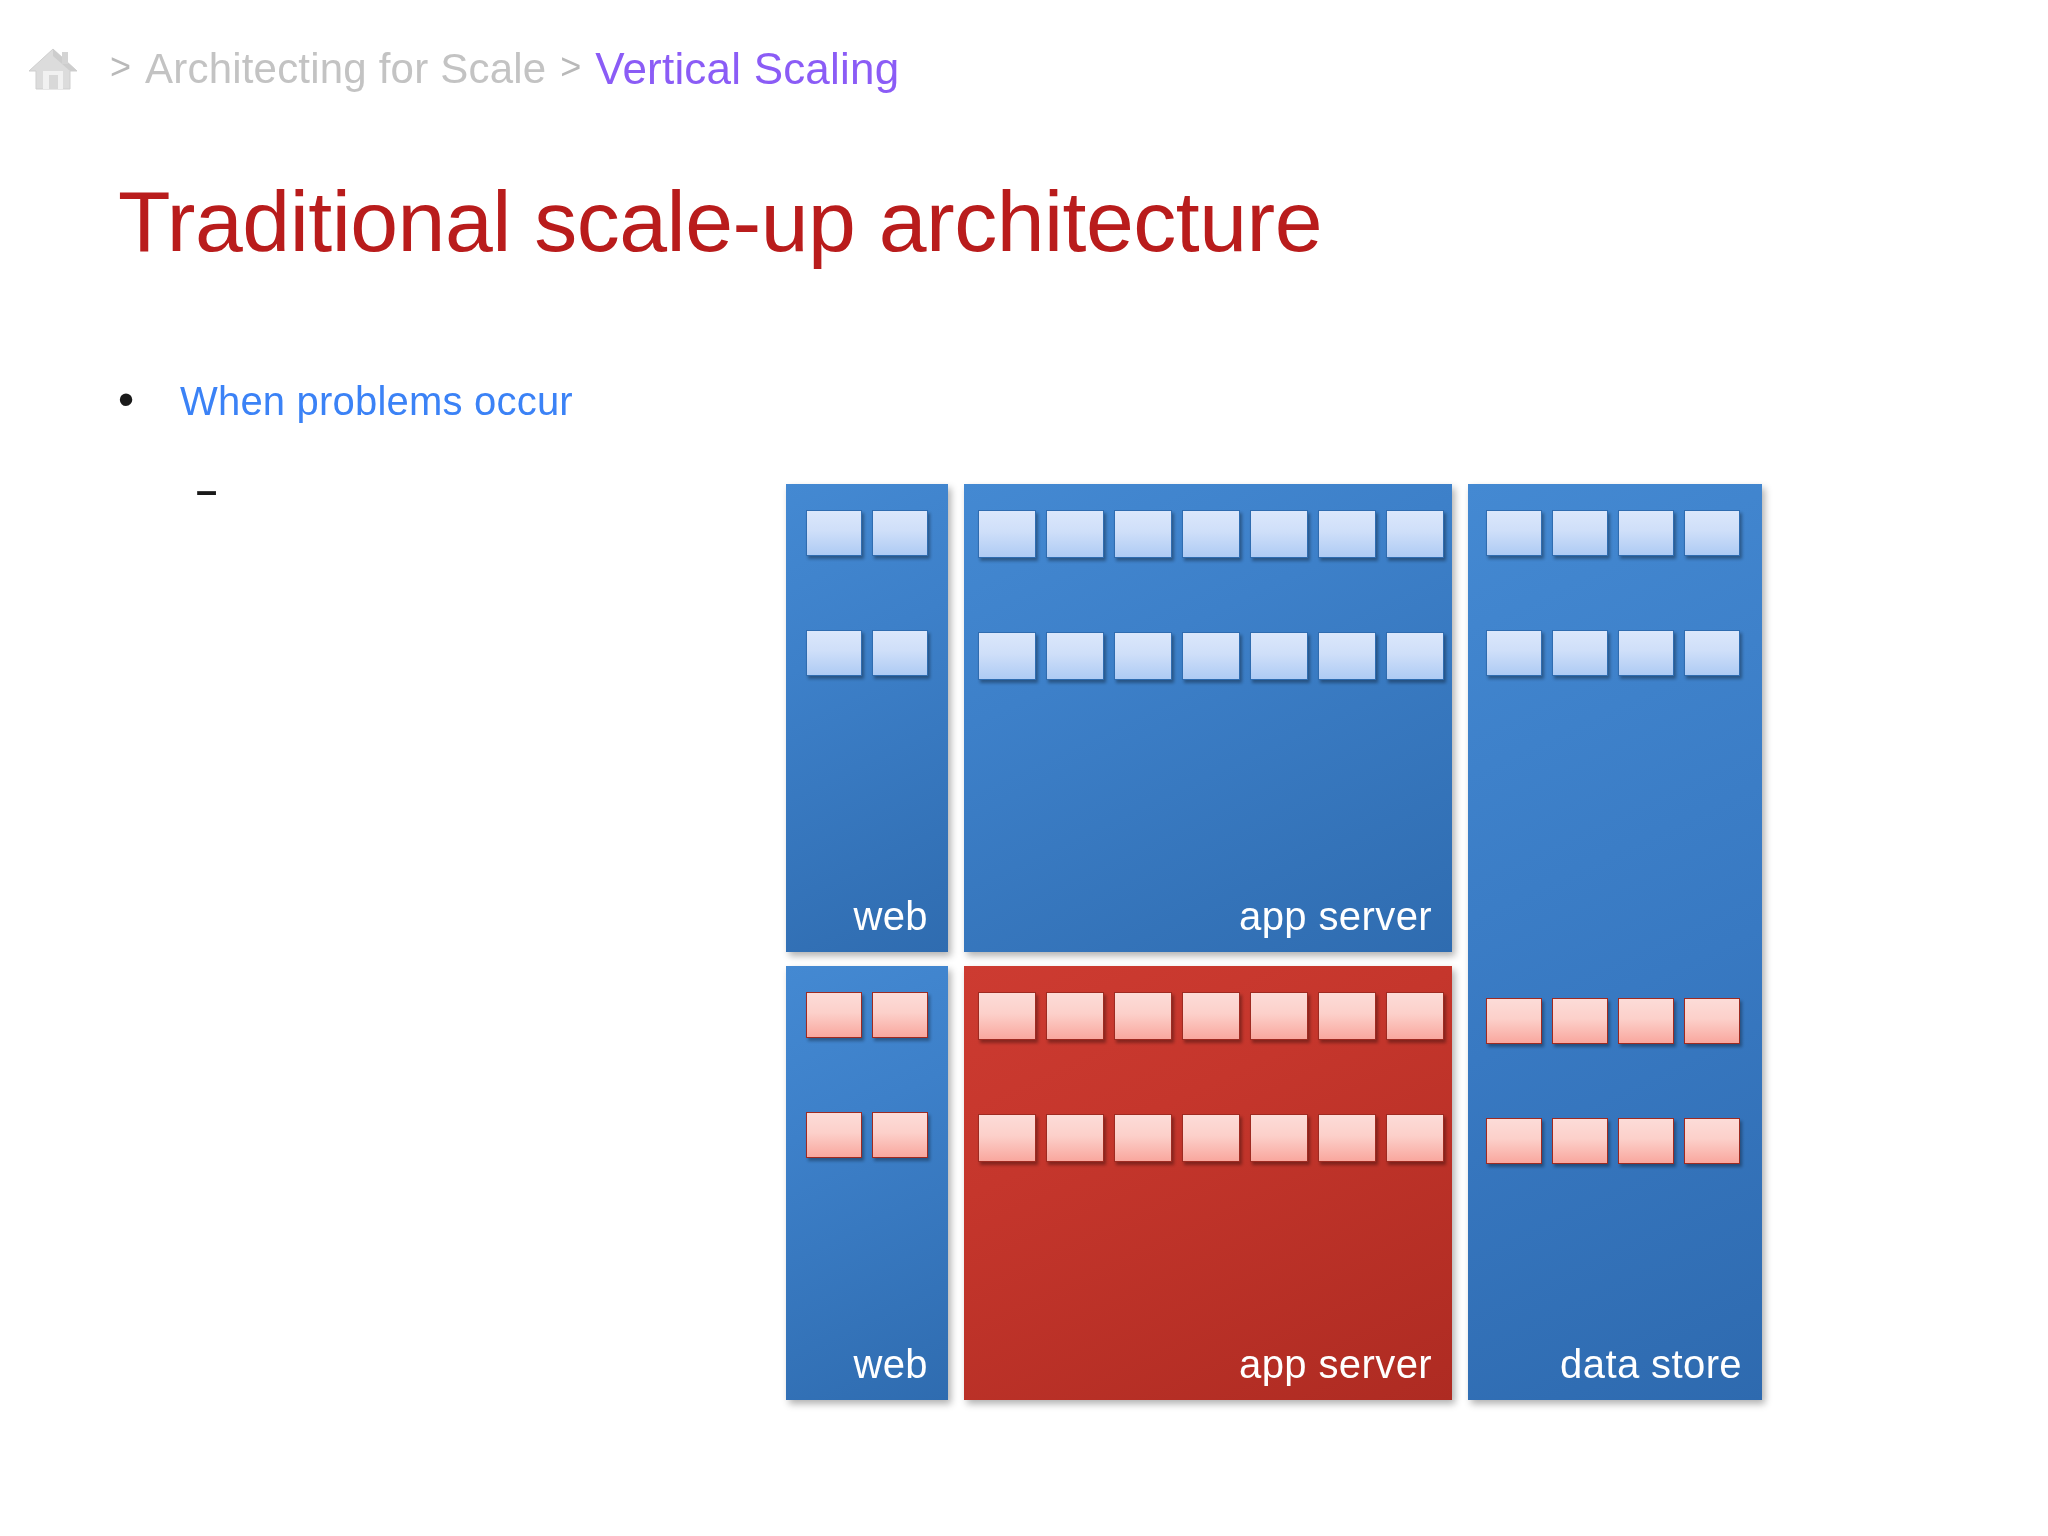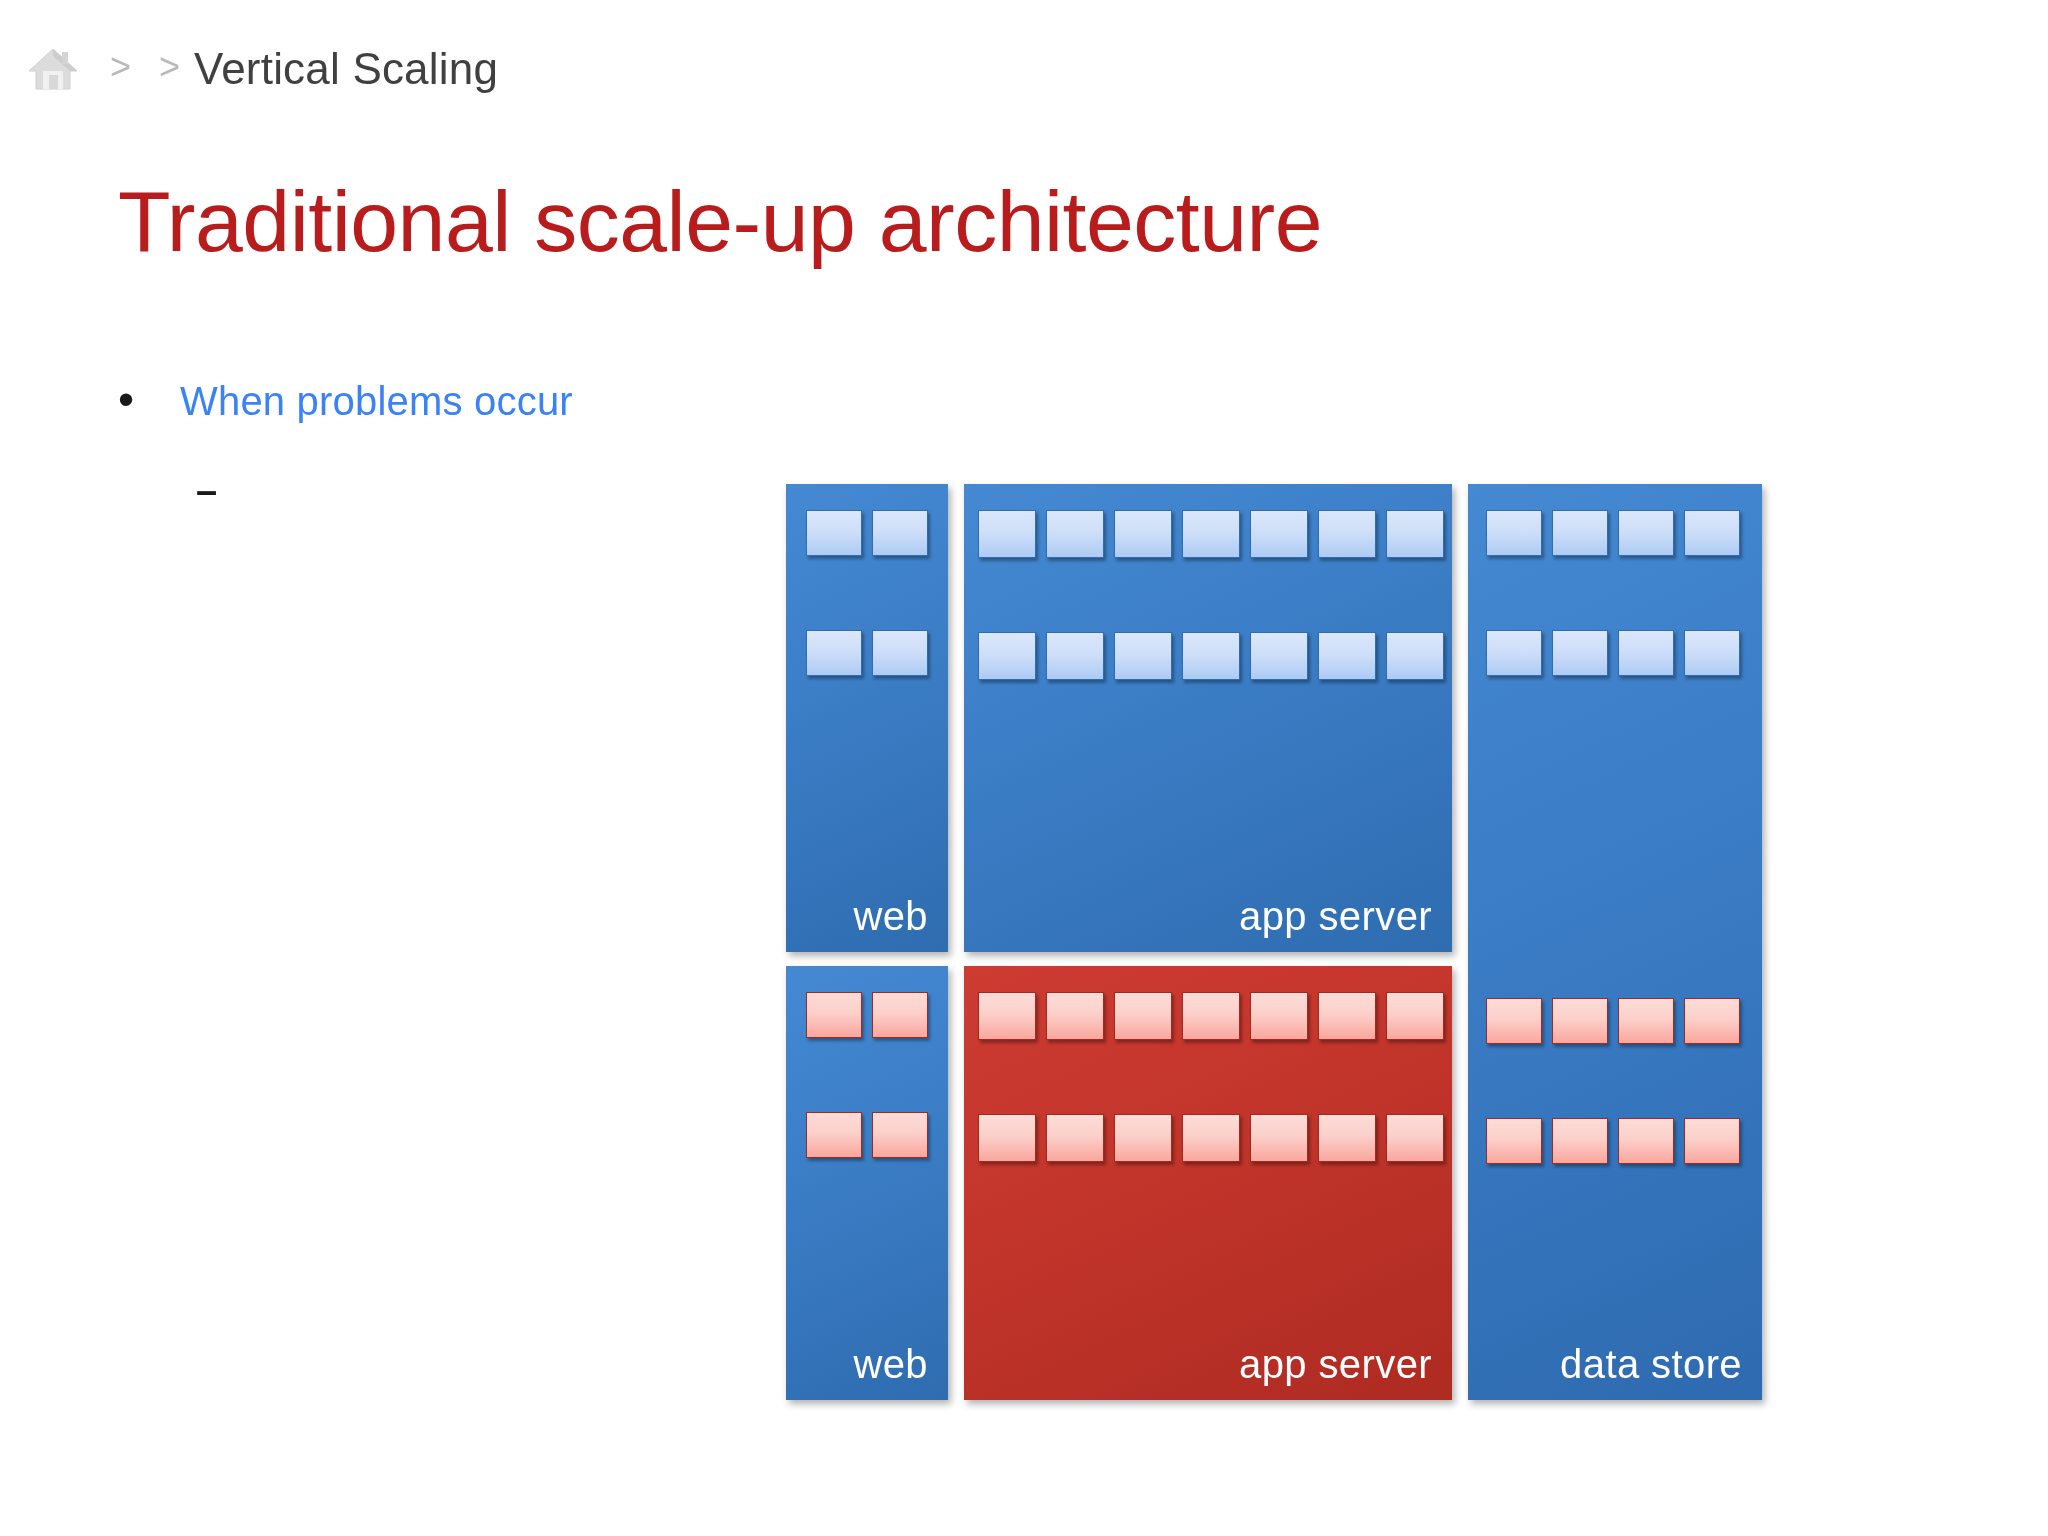--- a/index.html
+++ b/index.html
@@ -43,21 +43,21 @@
     top: -2px;
   }
   .crumb-muted {
     font-size: 42px;
     color: #c3c3c3;
     font-weight: 300;
     letter-spacing: 0.2px;
   }
   .crumb-active {
     font-size: 44px;
-    color: #404040;
+    color: #8b5cf6;
     font-weight: 400;
     letter-spacing: 0.2px;
   }
 
   
   .slide-title {
     position: absolute;
     left: 118px;
     top: 176px;
     font-size: 86px;
@@ -206,20 +206,21 @@
   <span class="home-icon">
     <svg viewBox="0 0 54 54" width="54" height="54" aria-hidden="true">
       <polygon points="27,7 51,29 44,29 44,47 10,47 10,29 3,29" fill="#dcdcdc" stroke="#cfcfcf" stroke-width="1"></polygon>
       <polygon points="27,7 51,29 44,29 27,14" fill="#cdcdcd"></polygon>
       <rect x="17" y="29" width="20" height="18" fill="#f1f1f1"></rect>
       <rect x="23" y="33" width="9" height="14" fill="#d8d8d8"></rect>
       <rect x="36" y="10" width="6" height="12" fill="#d4d4d4"></rect>
     </svg>
   </span>
   <span class="crumb-sep">&gt;</span>
+  <span class="crumb-muted">Architecting for Scale</span>
   <span class="crumb-sep">&gt;</span>
   <span class="crumb-active">Vertical Scaling</span>
 </div>
 
 <div class="slide-title">Traditional scale-up architecture</div>
 
 <div class="bullet-l1">
   <span class="bullet-dot">•</span>
   <span class="bullet-l1-text">When problems occur</span>
 </div>

